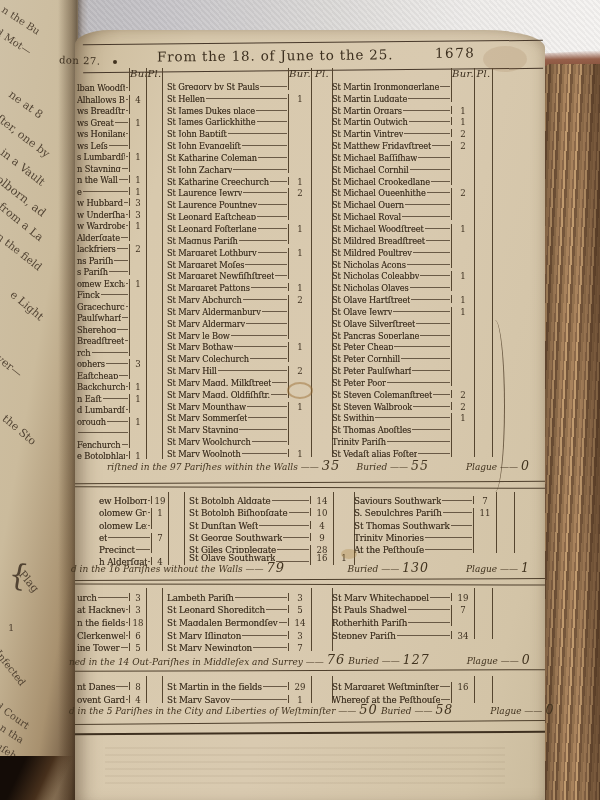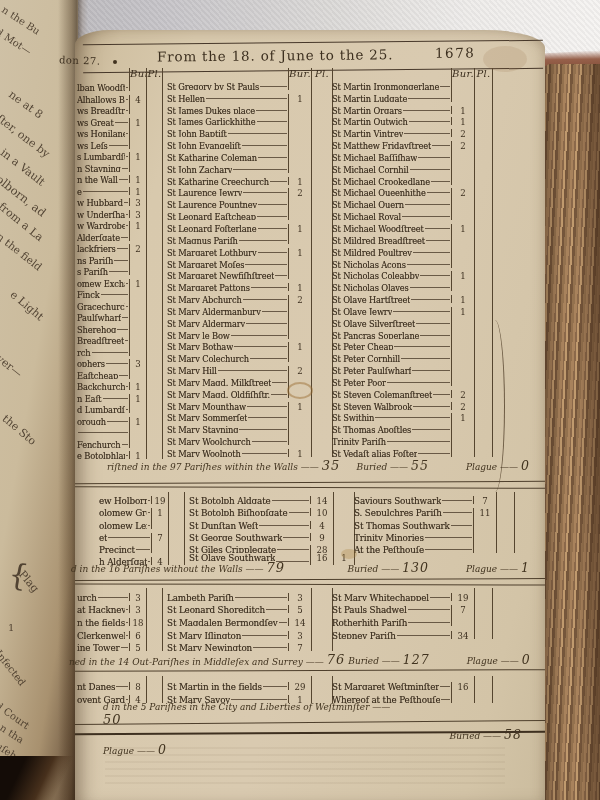--- a/index.html
+++ b/index.html
@@ -1041,21 +1041,21 @@
           </div>
           <div class="prow">
             <span class="pname">Whereof at the Peſthouſe</span>
             <span class="lead"></span>
             <span class="bur"></span>
             <span class="pl"></span>
           </div>
         </div>
     </div>
 
-    <div class="summary" style="left:-6px;right:20px;top:672px;flex-direction:column;">
+    <div class="summary" style="left:-6px;right:8px;top:672px;">
       <span class="slabel">d in the 5 Pariſhes in the City and Liberties of Weſtminſter ——</span>
       <span class="sval">50</span>
       <span class="sbur"><span>Buried ——</span><span class="sval">58</span></span>
       <span class="spl"><span>Plague ——</span><span class="sval">0</span></span>
     </div>
 
     <div class="rule" style="top:692px;transform:rotate(-.5deg);"></div>
     <div class="rule final-thick" style="top:702px;transform:rotate(-.3deg);"></div>
 
     <div class="stain-ring"></div>

